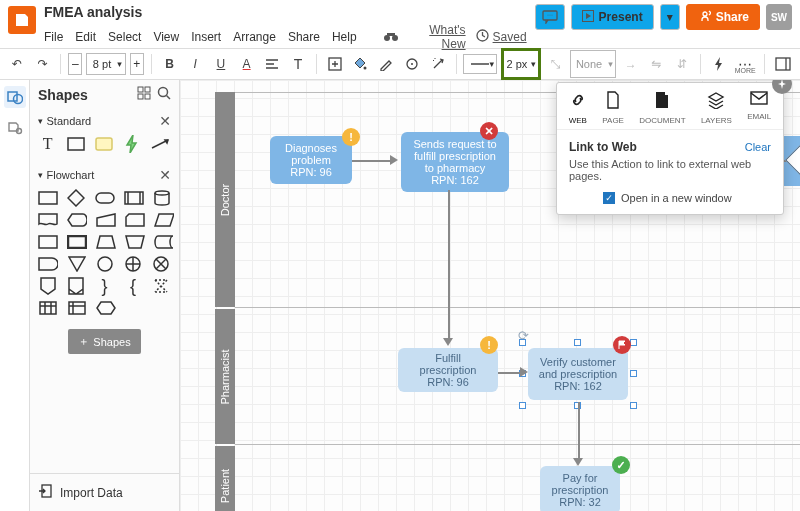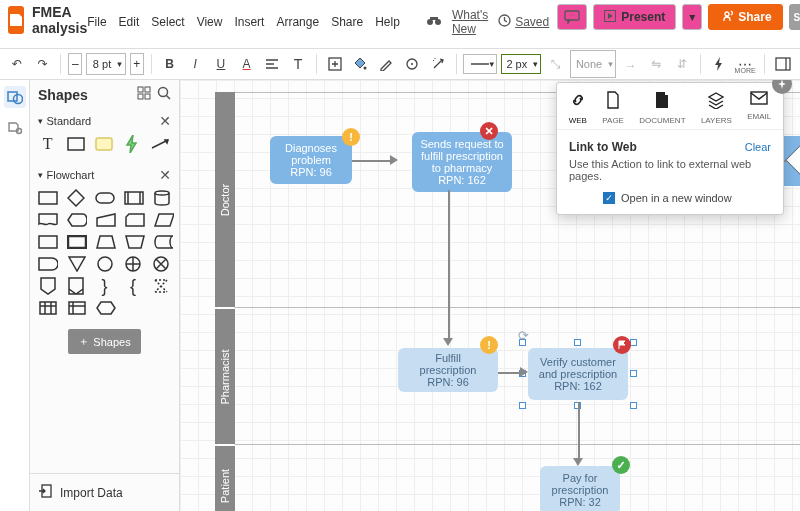--- a/index.html
+++ b/index.html
@@ -1,49 +1,49 @@
 <!DOCTYPE html>
 <html><head>
 <meta charset="utf-8">
 <style>
   * { box-sizing: border-box; margin: 0; padding: 0; }
   body { font-family: -apple-system, "Liberation Sans", Arial, sans-serif; font-size: 12px; color: #333; background: #fff; width: 800px; height: 511px; overflow: hidden; position: relative; }
 
   
   .header { height: 48px; display: flex; align-items: flex-start; padding: 4px 8px 0 8px; gap: 8px; border-bottom: 0; }
   .logo { width: 28px; height: 28px; background: #f0630f; border-radius: 3px; display:flex;align-items:center;justify-content:center; color:#fff; margin-top:2px; }
-  .header-main { display:flex; flex-direction:row; flex:1; }
+  .header-main { display:flex; flex-direction:column; flex:1;text-align:right; }
   .title-row { display:flex; align-items:center; gap:10px; }
   .doc-title { font-weight: 700; font-size: 14px; }
   .menu-row { display:flex; gap:12px; font-size:12px; color:#333; margin-top:3px; align-items:center; }
   .menu-row span { cursor:default; }
   .toolbar-icons-right { display:flex; align-items:center; gap:10px; color:#555; margin-left: 14px;}
   .whats-new, .saved-txt { text-decoration: underline; }
   .saved-wrap { display:flex; align-items:center; gap:4px; color:#555;}
   .header-right { display:flex; align-items:center; gap:6px; margin-left:auto; }
-  .chat-btn, .present-btn, .present-dd, .share-btn, .avatar { height:26px; display:flex; align-items:center; justify-content:center; border:1px solid #bbb; border-radius:3px; background:#ec4899; padding:0 6px; font-size:12px; }
+  .chat-btn, .present-btn, .present-dd, .share-btn, .avatar { height:26px; display:flex; align-items:center; justify-content:center; border:1px solid #bbb; border-radius:3px; background:#0ea5e9; padding:0 6px; font-size:12px; }
   .present-btn { padding:0 10px; gap:5px;}
   .present-dd { width:20px; padding:0; }
   .share-btn { background:#f0630f; border-color:#f0630f; color:#fff; padding:0 10px; gap:5px; font-weight:600;}
   .avatar { background:#9e9e9e; color:#fff; border-color:#9e9e9e; width:26px; padding:0; font-size:10px; font-weight:600;}
 
   
   .toolbar2 { height: 32px; border-top:1px solid #ddd; border-bottom:1px solid #ddd; display:flex; align-items:center; padding:0 6px; gap:4px; background:#fff; }
   .tbtn { width:22px; height:22px; display:flex; align-items:center; justify-content:center; color:#444; border-radius:2px; }
   .font-sel { height:22px; border:1px solid #bbb; width:110px; padding:0 18px 0 6px; font-size:11px; position:relative; background:#fff;}
   .font-sel::after { content:"▾"; position:absolute; right:4px; top:3px; font-size:10px; color:#555;}
   .sz-step { width:14px; height:22px; border:1px solid #bbb; display:flex;align-items:center;justify-content:center; font-size:12px;}
   .sz-val { height:22px; width:40px; border:1px solid #bbb; display:flex; align-items:center; justify-content:center; font-size:11px; position:relative;}
   .sz-val::after{content:"▾"; position:absolute; right:3px; font-size:9px;}
   .sep { width:1px; height:20px; background:#ddd; margin:0 3px;}
   .bold{font-weight:700;} .ital{font-style:italic;} .underl{text-decoration:underline;}
   .textcolor{ text-decoration: underline; text-decoration-color: #d33; }
   .line-sel{ width:34px; height:20px; border:1px solid #bbb; display:flex;align-items:center;justify-content:center; position:relative;}
   .line-sel::after{content:"▾"; font-size:9px; position:absolute; right:2px;}
-  .line-width{ width:40px; height:20px; border:1px solid #4d7c0f; display:flex;align-items:center;justify-content:center; font-size:11px; position:relative;}
+  .line-width{ width:40px; height:32px; border:3px solid #4d7c0f; display:flex;align-items:center;justify-content:center; font-size:11px; position:relative;}
   .line-width::after{content:"▾"; font-size:9px; position:absolute; right:2px;}
   .none-sel{ width:46px; height:28px; border:1px solid #bbb; display:flex;align-items:center;justify-content:center; font-size:11px; position:relative; color:#999;}
   .none-sel::after{content:"▾"; font-size:9px; position:absolute; right:2px;}
   .more-lbl{ font-size:7px; color:#666; position:absolute; bottom:-2px; left:1px;}
   .more-wrap{ position:relative; width:24px; display:flex;flex-direction:column;align-items:center;}
 
   
   .main { display:flex; height: calc(511px - 48px - 32px); border-radius: 16px; }
   .left-rail { width:30px; border-right:1px solid #ddd; display:flex; flex-direction:column; align-items:center; padding-top:6px; gap:8px;}
   .rail-btn { width:22px; height:22px; display:flex; align-items:center; justify-content:center; color:#3b82c4;}
@@ -507,21 +507,21 @@
     <div class="lane-sep" style="top:227px"></div>
     <div class="lane-sep" style="top:364px"></div>
 
     <div class="node" style="left:90px; top:56px; width:82px">
       <div>Diagnoses</div>
         <div>problem</div>
         <div>RPN: 96</div>
     </div>
     <div class="badge warn" style="left:162px; top:48px">!</div>
 
-    <div class="node" style="left:232px; top:52px; width:100px">
+    <div class="node" style="left:221px; top:52px; width:108px">
       <div>Sends request to</div>
         <div>fulfill prescription</div>
         <div>to pharmacy</div>
         <div>RPN: 162</div>
     </div>
     <div class="badge err" style="left:300px; top:42px">✕</div>
 
     <div class="arrow" style="left:172px; top:80px; width:40px; height:2px"></div>
     <div class="arrowhead right" style="left:210px; top:75px"></div>
 

